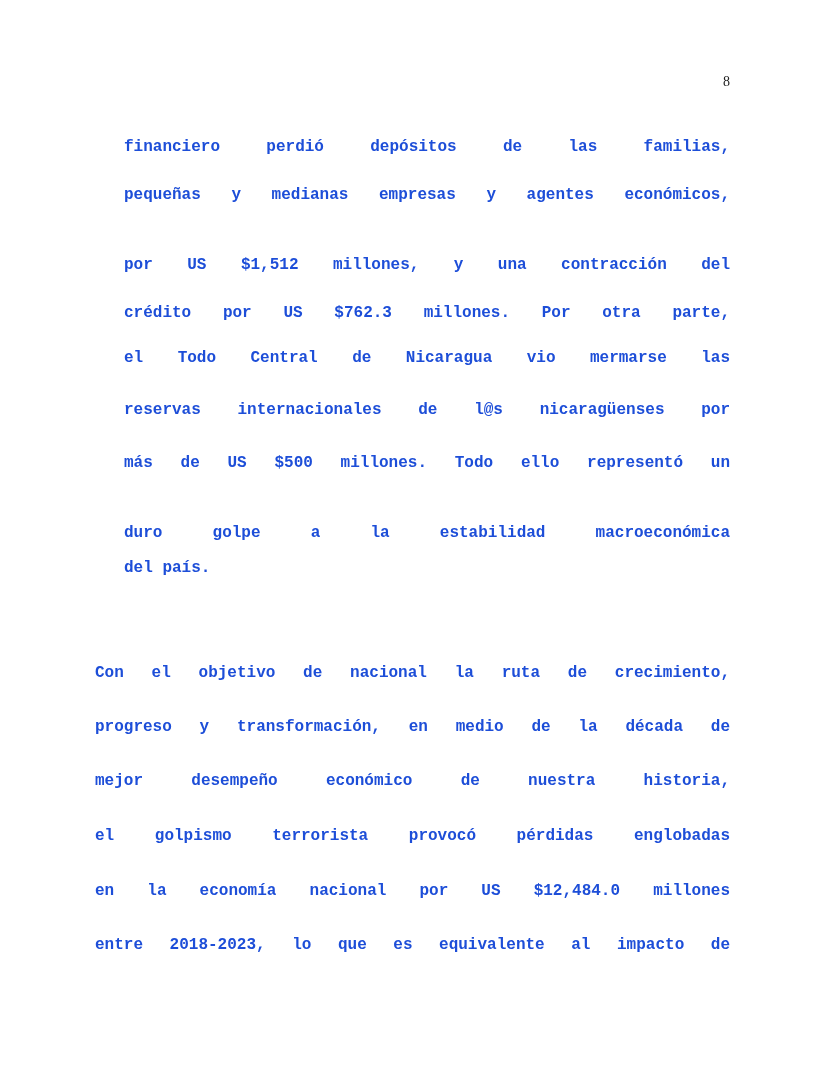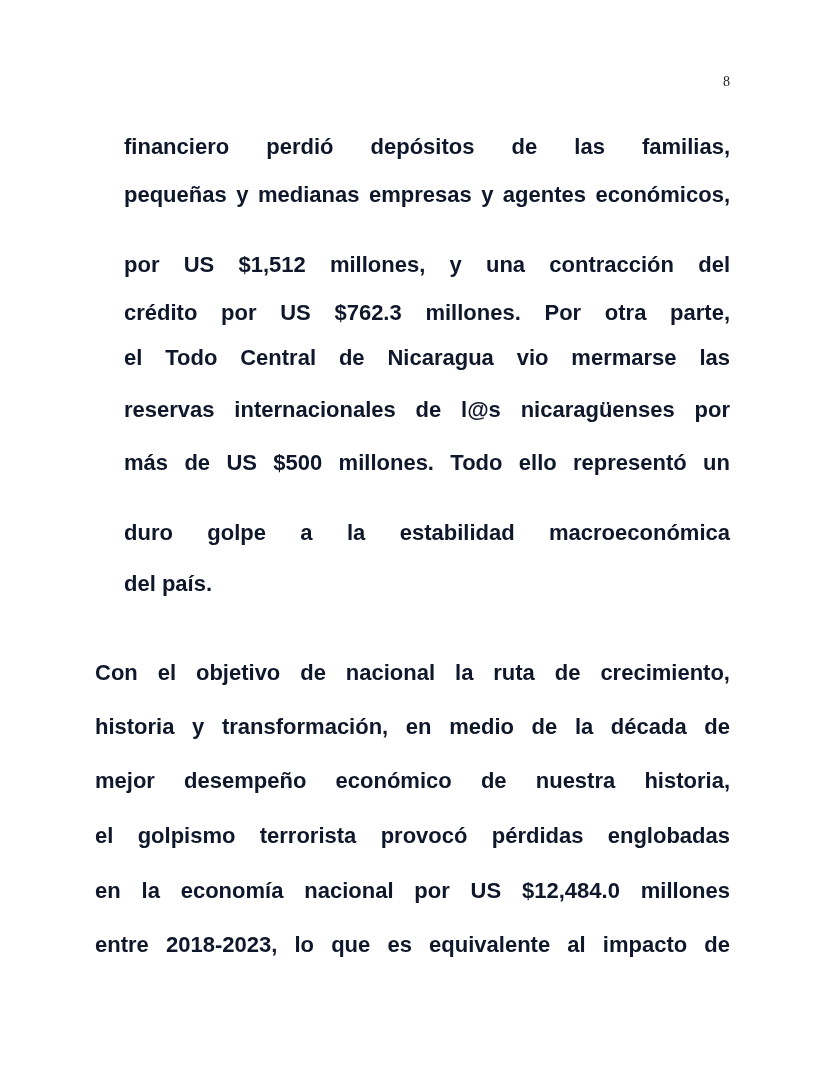--- a/index.html
+++ b/index.html
@@ -17,33 +17,33 @@
     .page-number {
       position: absolute;
       top: 74px;
       right: 95px;
       font-family: "Liberation Serif", serif;
       font-size: 14px;
       color: #222;
     }
     .line {
       position: absolute;
-      font-family: Liberation Sans, sans-serif;
+      font-family: Liberation Mono, monospace;
       font-weight: bold;
-      font-size: 22px;
+      font-size: 16px;
       line-height: 26px;
       height: 26px;
       white-space: nowrap;
       text-align: justify;
       text-align-last: justify;
-      color: #0f172a;
+      color: #1d4ed8;
     }
     .indented { left: 124px; width: 606px; }
     .full { left: 95px; width: 635px; }
-    .last { text-align-last: left; margin-top: 16px; }
+    .last { text-align-last: left; }
   </style>
 </head>
 <body>
 
 <div>
   <span class="page-number">8</span>
 
   <div>
     <div class="line indented" style="top:134px">financiero perdió depósitos de las familias,</div>
     <div class="line indented" style="top:182px">pequeñas y medianas empresas y agentes económicos,</div>
@@ -51,19 +51,19 @@
     <div class="line indented" style="top:300px">crédito por US $762.3 millones. Por otra parte,</div>
     <div class="line indented" style="top:345px">el Todo Central de Nicaragua vio mermarse las</div>
     <div class="line indented" style="top:397px">reservas internacionales de l@s nicaragüenses por</div>
     <div class="line indented" style="top:450px">más de US $500 millones. Todo ello representó un</div>
     <div class="line indented" style="top:520px">duro golpe a la estabilidad macroeconómica</div>
     <div class="line indented last" style="top:555px">del país.</div>
   </div>
 
   <div>
     <div class="line full" style="top:660px">Con el objetivo de nacional la ruta de crecimiento,</div>
-    <div class="line full" style="top:714px">historia y transformación, en medio de la década de</div>
+    <div class="line full" style="top:714px">progreso y transformación, en medio de la década de</div>
     <div class="line full" style="top:768px">mejor desempeño económico de nuestra historia,</div>
     <div class="line full" style="top:823px">el golpismo terrorista provocó pérdidas englobadas</div>
     <div class="line full" style="top:878px">en la economía nacional por US $12,484.0 millones</div>
     <div class="line full" style="top:932px">entre 2018-2023, lo que es equivalente al impacto de</div>
   </div>
 </div>
 
 </body></html>

